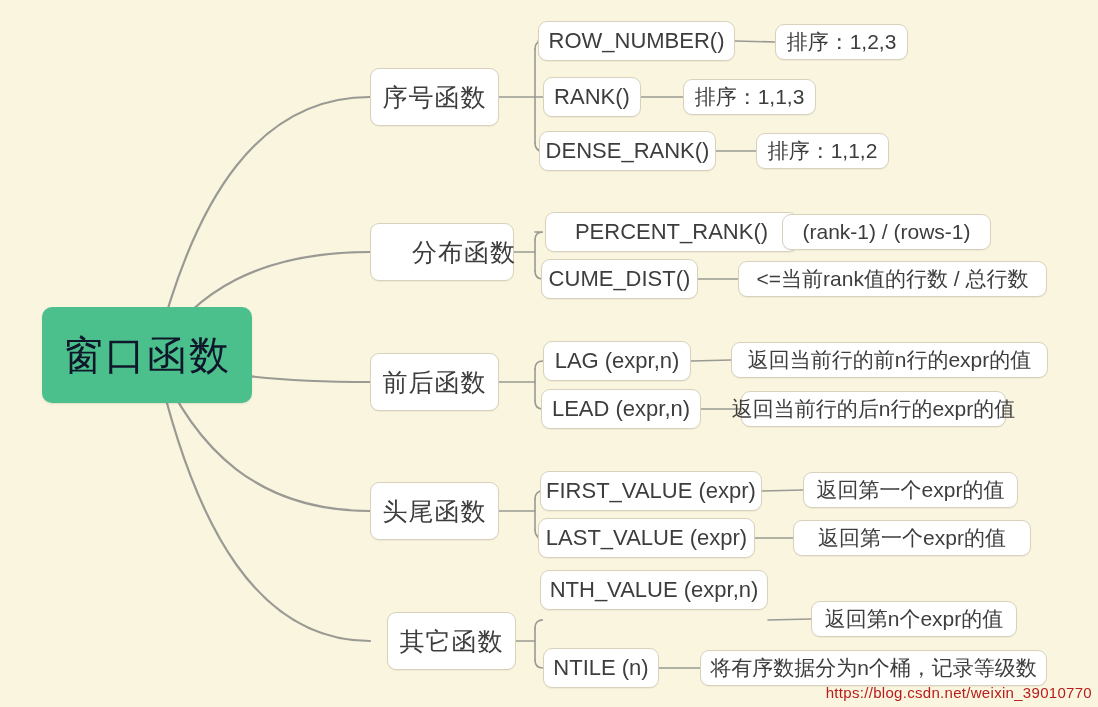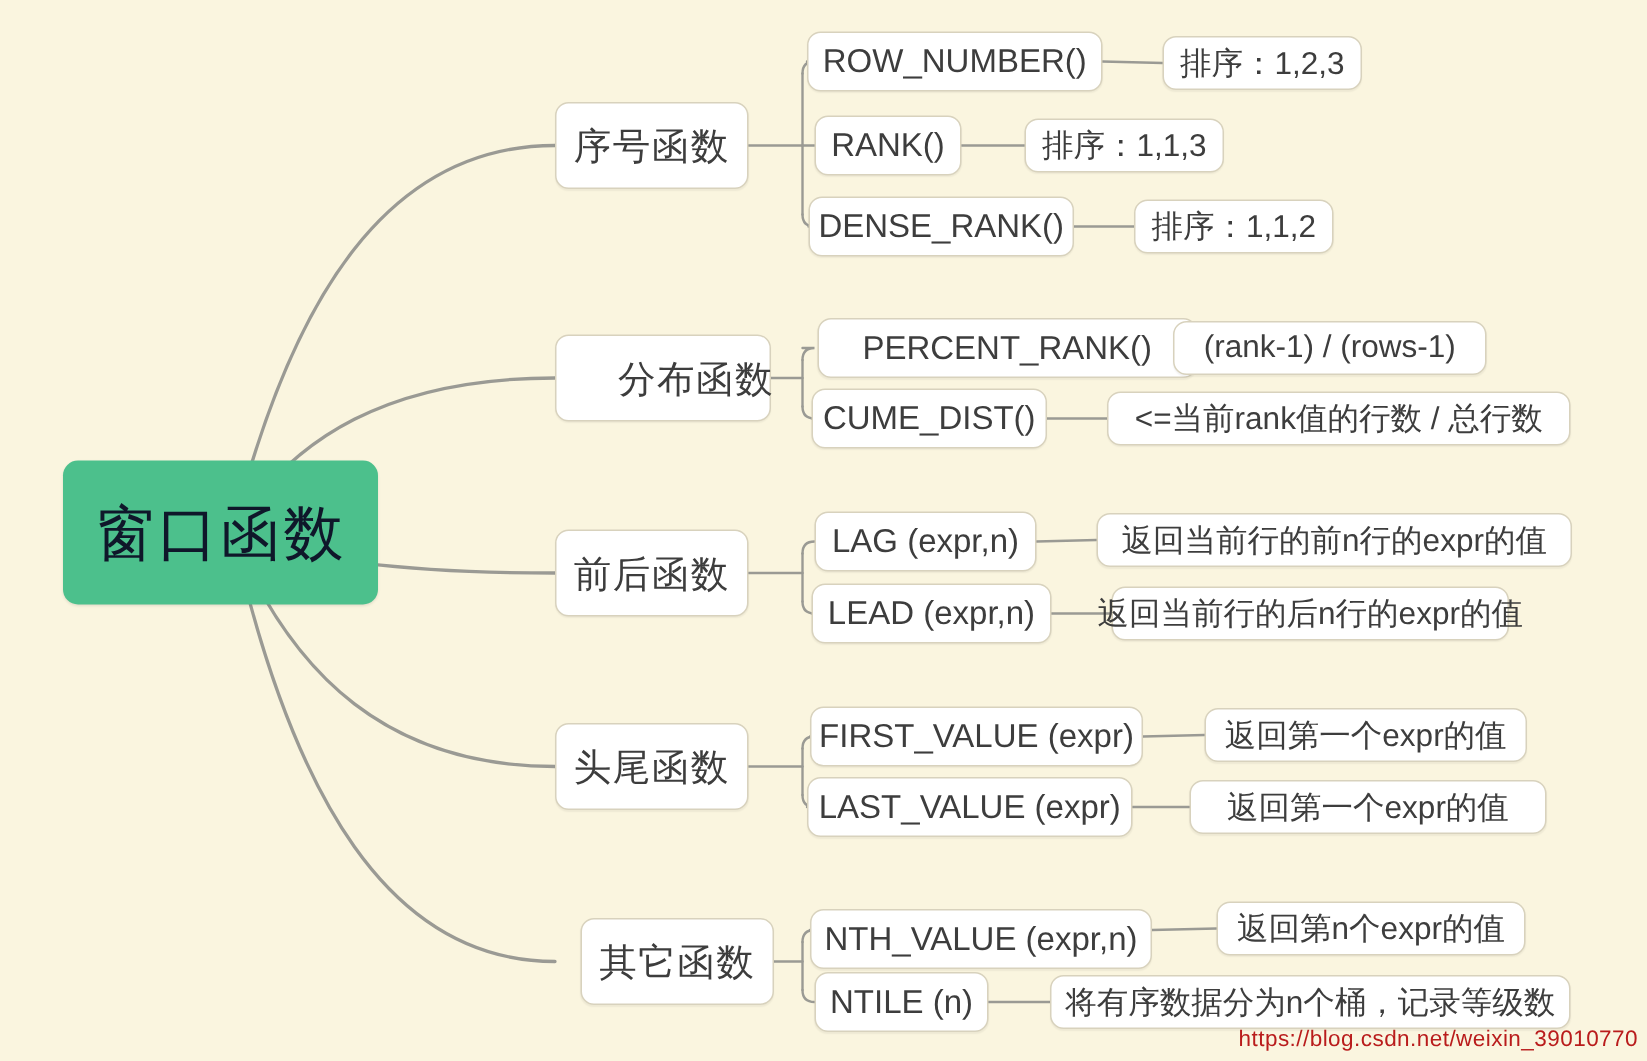--- a/index.html
+++ b/index.html
@@ -183,21 +183,21 @@
       </div>
       <div class="node node-leaf" style="left: 538px; top: 518px; width: 217px; height: 40px;">
         <span>LAST_VALUE (expr)</span>
       </div>
       <div class="node node-desc" style="left: 793px; top: 520px; width: 238px; height: 36px;">
         <span>返回第一个expr的值</span>
       </div>
       <div class="node node-branch" style="left: 370px; top: 612px; width: 129px; height: 58px; margin-left: 17px;">
         <span>其它函数</span>
       </div>
-      <div class="node node-leaf" style="left: 540px; top: 606px; width: 228px; height: 40px;">
+      <div class="node node-leaf" style="left: 540px; top: 570px; width: 228px; height: 40px;">
         <span>NTH_VALUE (expr,n)</span>
       </div>
       <div class="node node-desc" style="left: 811px; top: 601px; width: 206px; height: 36px;">
         <span>返回第n个expr的值</span>
       </div>
       <div class="node node-leaf" style="left: 543px; top: 648px; width: 116px; height: 40px;">
         <span>NTILE (n)</span>
       </div>
       <div class="node node-desc" style="left: 700px; top: 650px; width: 347px; height: 36px;">
         <span>将有序数据分为n个桶，记录等级数</span>

